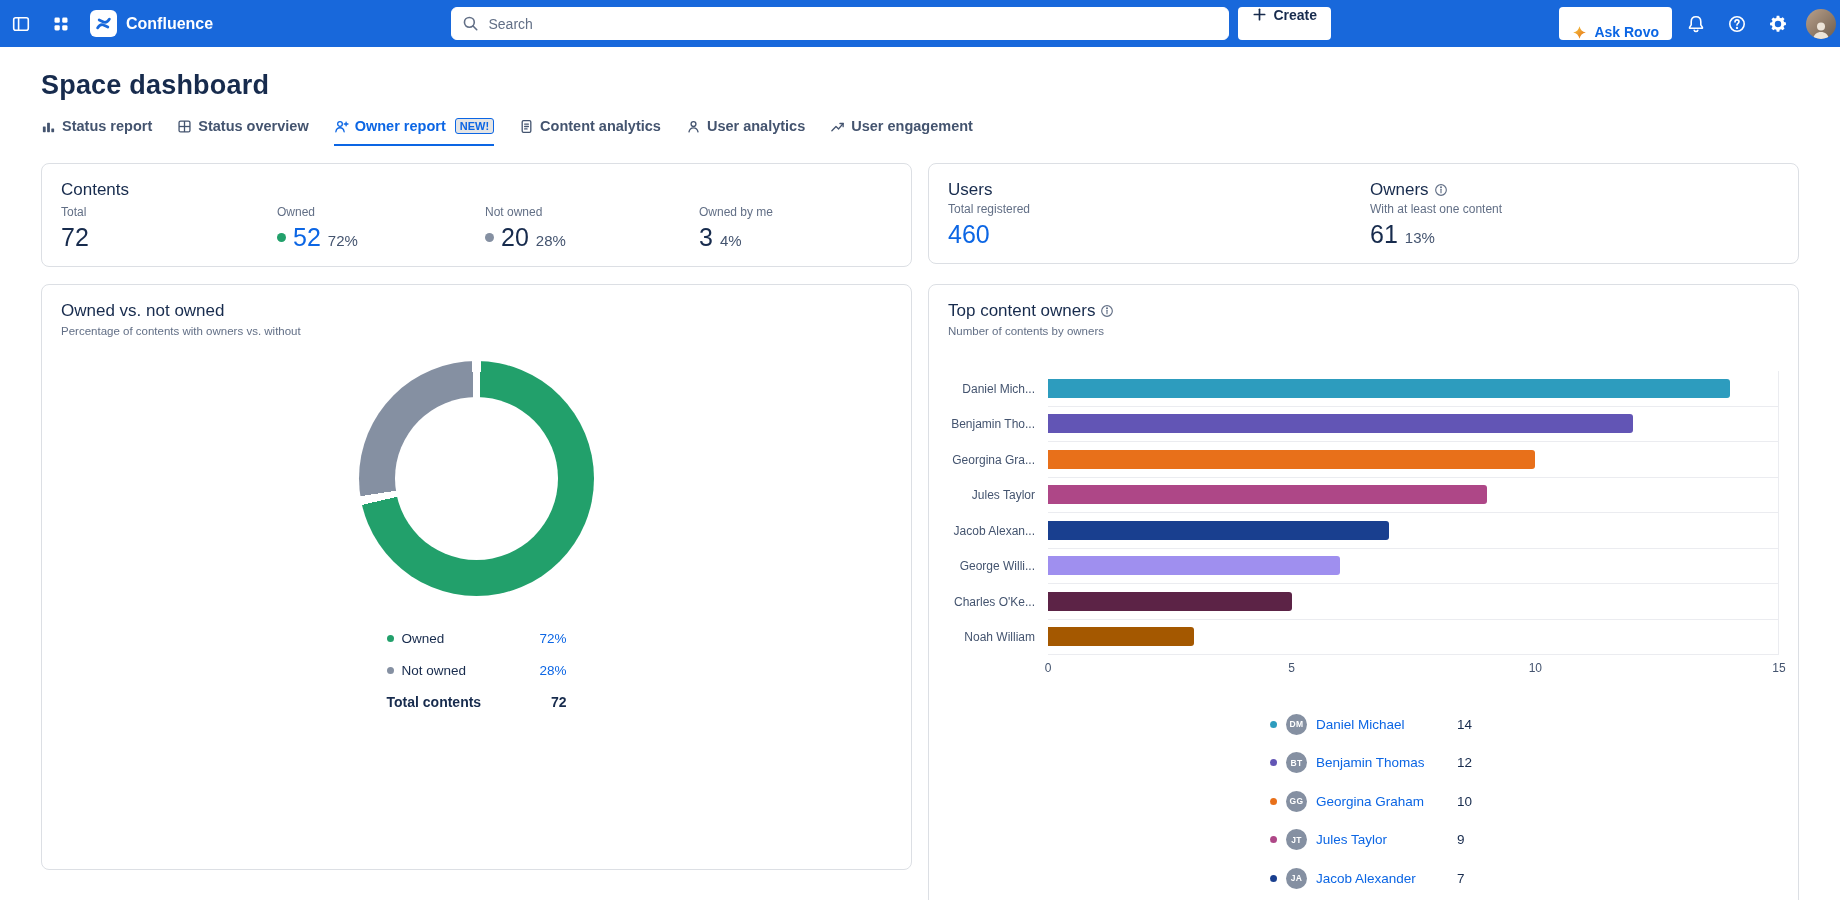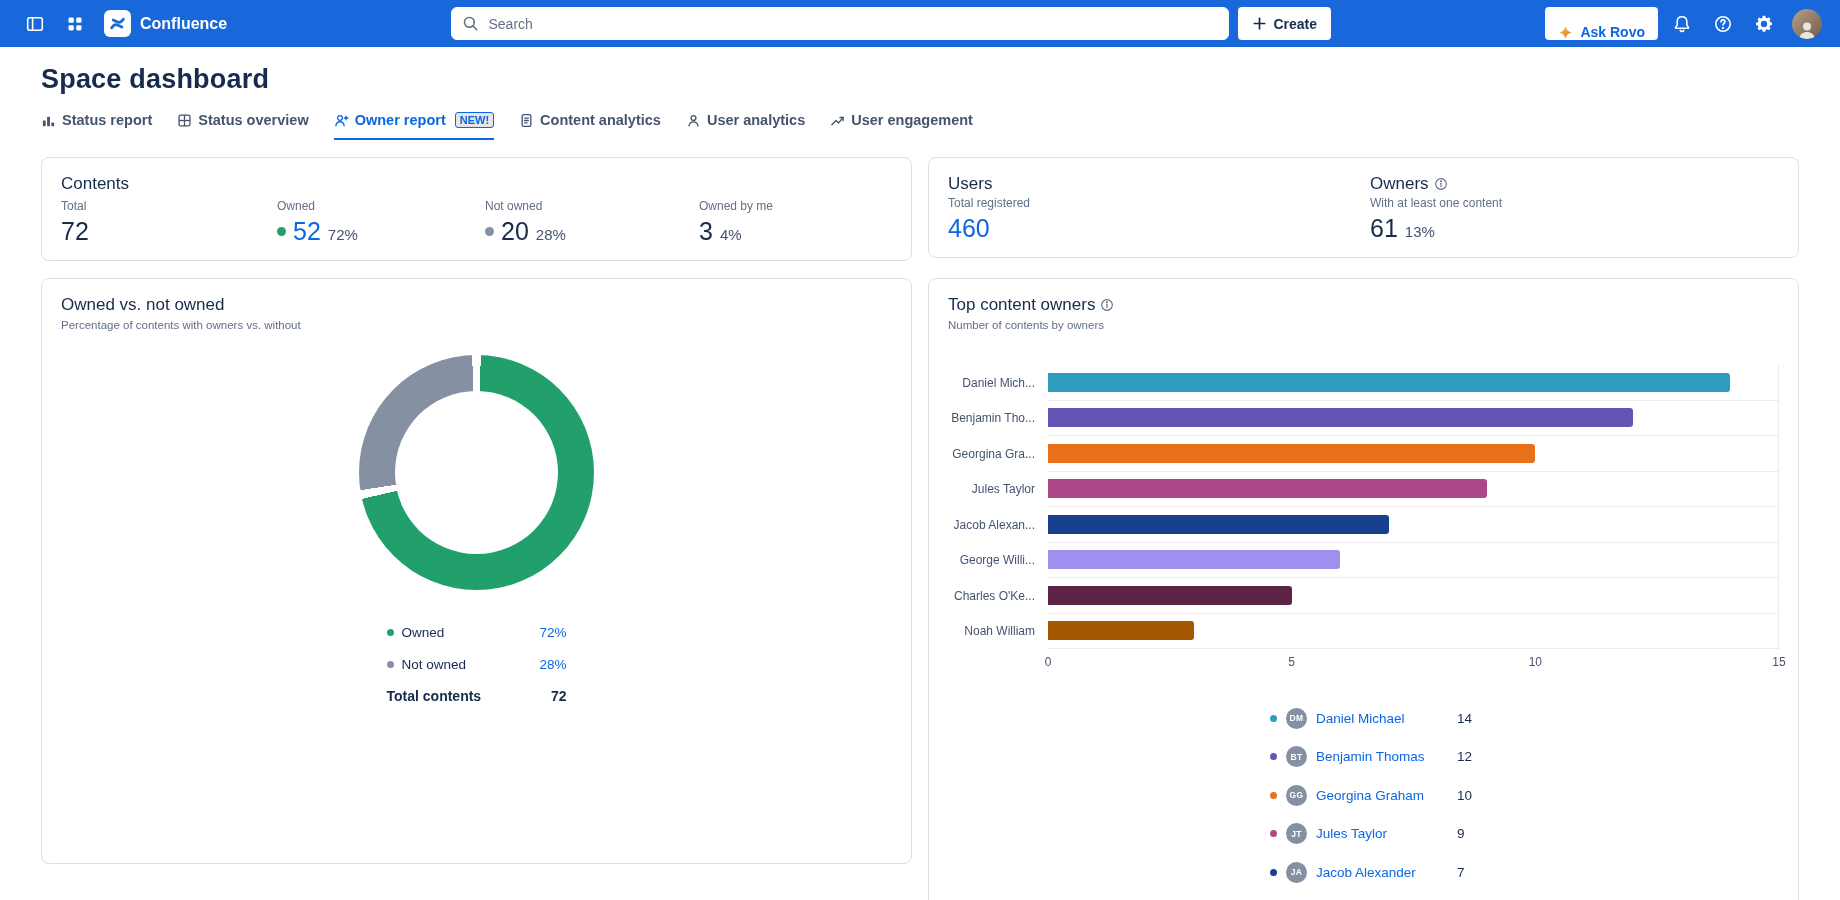--- a/index.html
+++ b/index.html
@@ -1,42 +1,42 @@
 <!DOCTYPE html>
 <html><head>
 <meta charset="utf-8">
 <style>
   * { margin:0; padding:0; box-sizing:border-box; }
   html,body { width:1840px; height:900px; overflow:hidden; background:#fff;
     font-family:"Liberation Sans", sans-serif; color:#172B4D; }
 
   
-  .topbar { height:47px; background:#1868DB; display:flex; align-items:center; padding:0 18px; gap:6px; }
+  .topbar { height:47px; background:#1868DB; display:flex; align-items:center; padding:0 4px; gap:6px; }
   .icon-btn { width:34px; height:34px; border:none; background:transparent; border-radius:4px;
     display:flex; align-items:center; justify-content:center; cursor:pointer; color:#fff; flex:0 0 auto; }
   .logo-group { display:flex; align-items:center; gap:9px; margin:0 10px 0 6px; cursor:pointer; }
   .logo-box { width:27px; height:27px; background:#fff; border-radius:6px; display:flex; align-items:center; justify-content:center; }
   .app-name { color:#fff; font-size:16px; font-weight:700; }
   .hdr-center { flex:1; display:flex; align-items:center; justify-content:center; gap:9px; }
   .searchbox { position:relative; width:778px; }
   .searchbox input { width:100%; height:33px; border:1px solid #fff; border-radius:6px; padding:0 12px 0 36px;
     font-size:14px; font-family:"Liberation Sans",sans-serif; color:#172B4D; outline:none; background:#fff; }
   .searchbox input::placeholder { color:#626F86; }
   .searchbox .mag { position:absolute; left:11px; top:8px; }
   .create-btn { height:33px; background:#fff; color:#172B4D; border:none; border-radius:4px; padding:0 14px;
-    font-size:14px; font-weight:600; display:flex; align-items:center; gap:6px; cursor:pointer; font-family:inherit; }
+    font-size:14px; font-weight:600; display:flex; align-items:flex-start; gap:6px; cursor:pointer; font-family:inherit; }
   .hdr-right { display:flex; align-items:center; gap:7px; }
   .rovo-btn { height:33px; background:#fff; color:#0C66E4; border:none; border-radius:4px; padding:0 13px;
     font-size:14px; font-weight:700; display:flex; align-items:flex-end; gap:7px; cursor:pointer; font-family:inherit; }
   .avatar-top { width:30px; height:30px; border-radius:50%; background:linear-gradient(135deg,#b9a08a,#6d5d4e);
     display:flex; align-items:flex-end; justify-content:center; overflow:hidden; cursor:pointer; margin-left:4px; }
 
   
   .main { padding:0 41px; }
-  .page-title { font-size:27px; font-weight:700; margin-top:17px; letter-spacing:.2px; }
+  .page-title { font-size:27px; font-weight:700; margin-top:23px; letter-spacing:.2px; }
 
   .tabs { display:flex; align-items:flex-start; gap:25px; margin-top:17px; }
   .tab { display:flex; align-items:center; gap:6px; font-size:14.5px; font-weight:600; color:#44546F;
     padding-bottom:10px; border-bottom:2.5px solid transparent; cursor:pointer; white-space:nowrap; }
   .tab.active { color:#0C66E4; border-bottom-color:#0C66E4; }
   .badge-new { font-size:11px; font-weight:700; color:#0C66E4; border:1.5px solid #0C66E4;
     border-radius:3px; padding:1px 4px; margin-left:3px; background:#e5e5e5; }
 
   .cards-row { display:grid; grid-template-columns:871px 871px; gap:16px; margin-top:17px; align-items:start; }
   .card { background:#fff; border:1px solid #DCDFE4; border-radius:8px; padding:16px 19px; }

